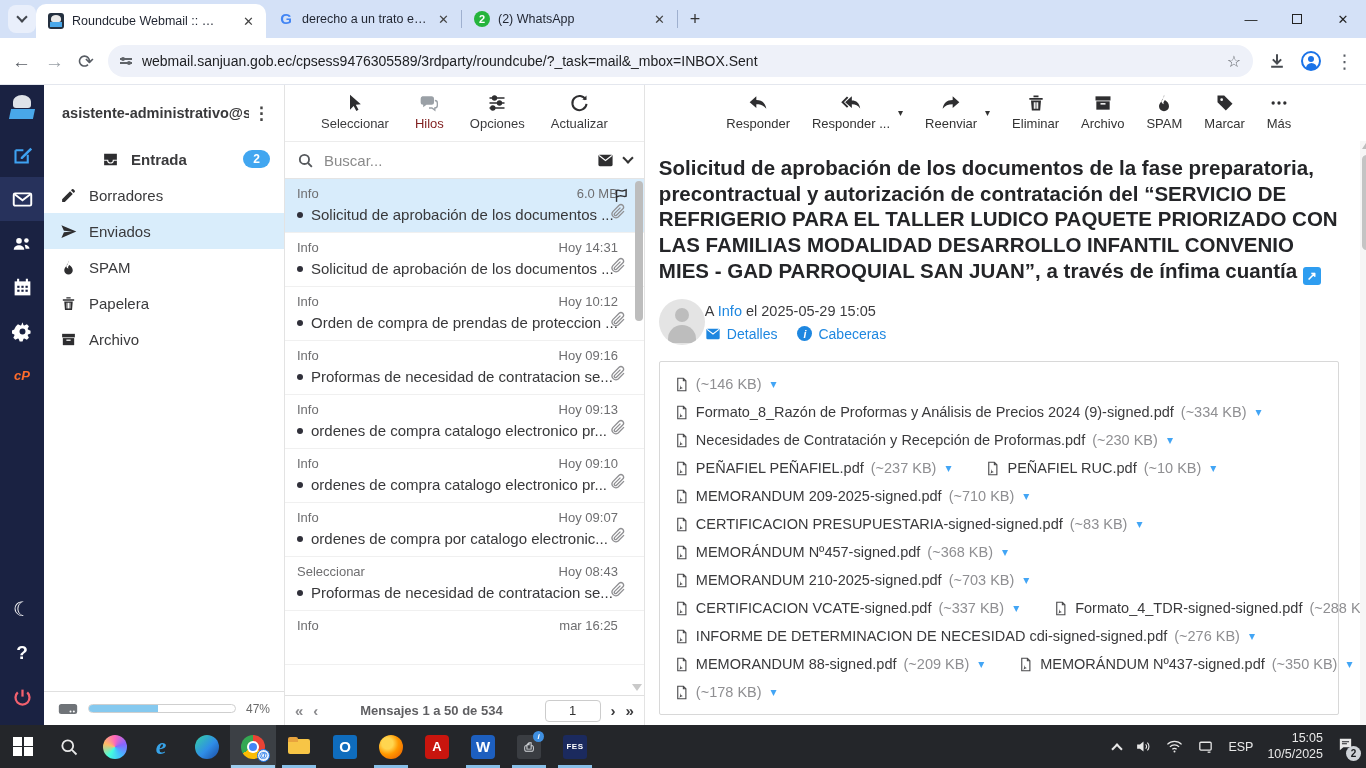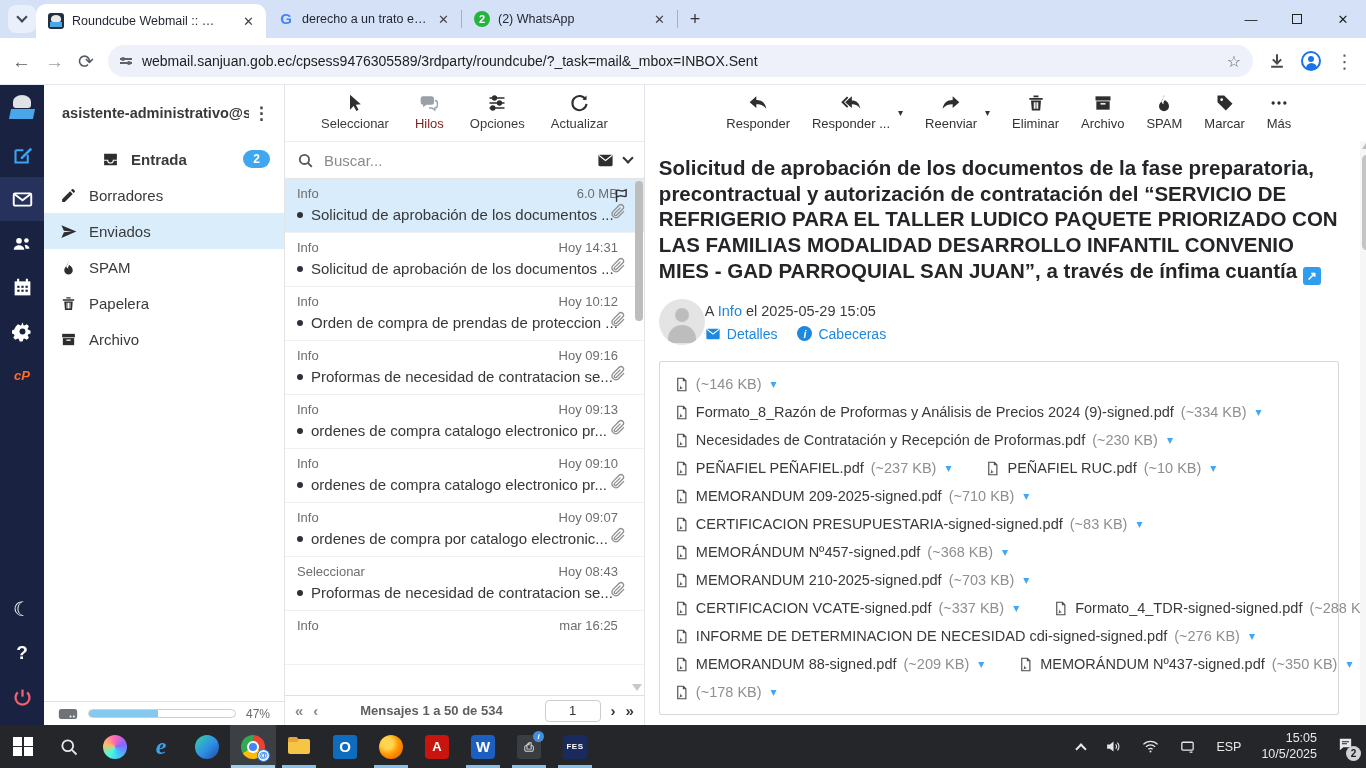--- a/index.html
+++ b/index.html
@@ -61,21 +61,21 @@
   .folders { width:241px; background:#fff; border-right:1px solid #e3e3e3; display:flex; flex-direction:column; }
   .acct { height:56px; display:flex; align-items:center; padding:0 10px 0 18px; }
   .acct .name { font-size:14.5px; font-weight:bold; color:#39393b; flex:1; white-space:nowrap; overflow:hidden; }
   .kebab { color:#444; font-size:17px; font-weight:bold; padding:0 4px; }
   .f-item { height:36px; display:flex; align-items:center; gap:12px; padding:0 14px 0 16px; color:#3a3a3c; font-size:15px; }
   .f-item svg { width:17px; height:17px; flex:0 0 auto; }
   .f-item.bold { font-weight:bold;margin-left:42px; }
   .f-item.sel { background:#d9edfb; }
   .f-badge { margin-left:auto; background:#41a6f0; color:#fff; font-size:12px; font-weight:bold; border-radius:10px; padding:2px 10px; }
   .folders .spacer { flex:1; }
-  .storage { height:24px; border-top:1px solid #e0e0e0; display:flex; align-items:center; gap:10px; padding:0 14px; }
+  .storage { height:34px; border-top:1px solid #e0e0e0; display:flex; align-items:center; gap:10px; padding:0 14px; }
   .storage svg { width:20px; height:14px; }
   .sbar { flex:1; height:9px; border:1px solid #cfcfcf; border-radius:6px; background:#fff; overflow:hidden; }
   .sbar i { display:block; height:100%; background:#85c9ef; }
   .storage .pct { font-size:12px; color:#6b6b6b; }
 
   
   .listpane { width:360px; border-right:1px solid #e3e3e3; display:flex; flex-direction:column; background:#fff; }
   .l-toolbar { height:56px; display:flex; align-items:flex-start; justify-content:center; gap:26px; padding-top:8px; }
   .tbtn { display:flex; flex-direction:column; align-items:center; gap:3px; color:#3b3b3d; font-size:13px; }
   .tbtn svg { width:20px; height:20px; }
@@ -154,21 +154,21 @@
   .ic-folder { position:relative; }
   .ic-folder::before { content:""; position:absolute; left:1px; top:4px; width:22px; height:15px; border-radius:2px; background:#f7c546; }
   .ic-folder::after { content:""; position:absolute; left:1px; top:2px; width:10px; height:5px; border-radius:2px 2px 0 0; background:#e8a33d; }
   .ic-outlook { background:#0f6cbd; border-radius:3px; }
   .ic-firefox { border-radius:50%; background:radial-gradient(circle at 35% 35%, #ffd54f 0 25%, #ff9800 50%, #e65100 100%); }
   .ic-acrobat { background:#c9150e; border-radius:4px; font-size:13px; }
   .ic-word { background:#1d5fbf; border-radius:4px; }
   .ic-printer { background:#3a3d42; border-radius:3px; color:#cfd2d6; font-size:12px; position:relative; }
   .ic-printer::after { content:"i"; position:absolute; right:-3px; top:-4px; width:11px; height:11px; border-radius:50%; background:#3f8fe0; color:#fff; font-size:8px; line-height:11px; text-align:center; font-style:italic; }
   .ic-fes { background:#1b2a5e; border-radius:3px; font-size:8px; letter-spacing:.5px; }
-  .tray { margin-left:auto; display:flex; align-items:center; gap:20px; padding-right:12px; color:#e8e8e8; }
+  .tray { margin-left:auto; display:flex; align-items:center; gap:14px; padding-right:12px; color:#e8e8e8; }
   .tray svg { width:17px; height:17px; color:#e8e8e8; }
   .tray .lang { font-size:12.5px; }
   .clock { text-align:right; font-size:12.5px; line-height:1.25; }
   .notif { position:relative; }
   .notif .badge { position:absolute; right:-7px; bottom:-4px; width:15px; height:15px; border-radius:50%; background:#cfd3d8; color:#16181b; font-size:10px; font-weight:bold; text-align:center; line-height:15px; }
 </style>
 </head>
 <body>
 
 <div class="screen">

